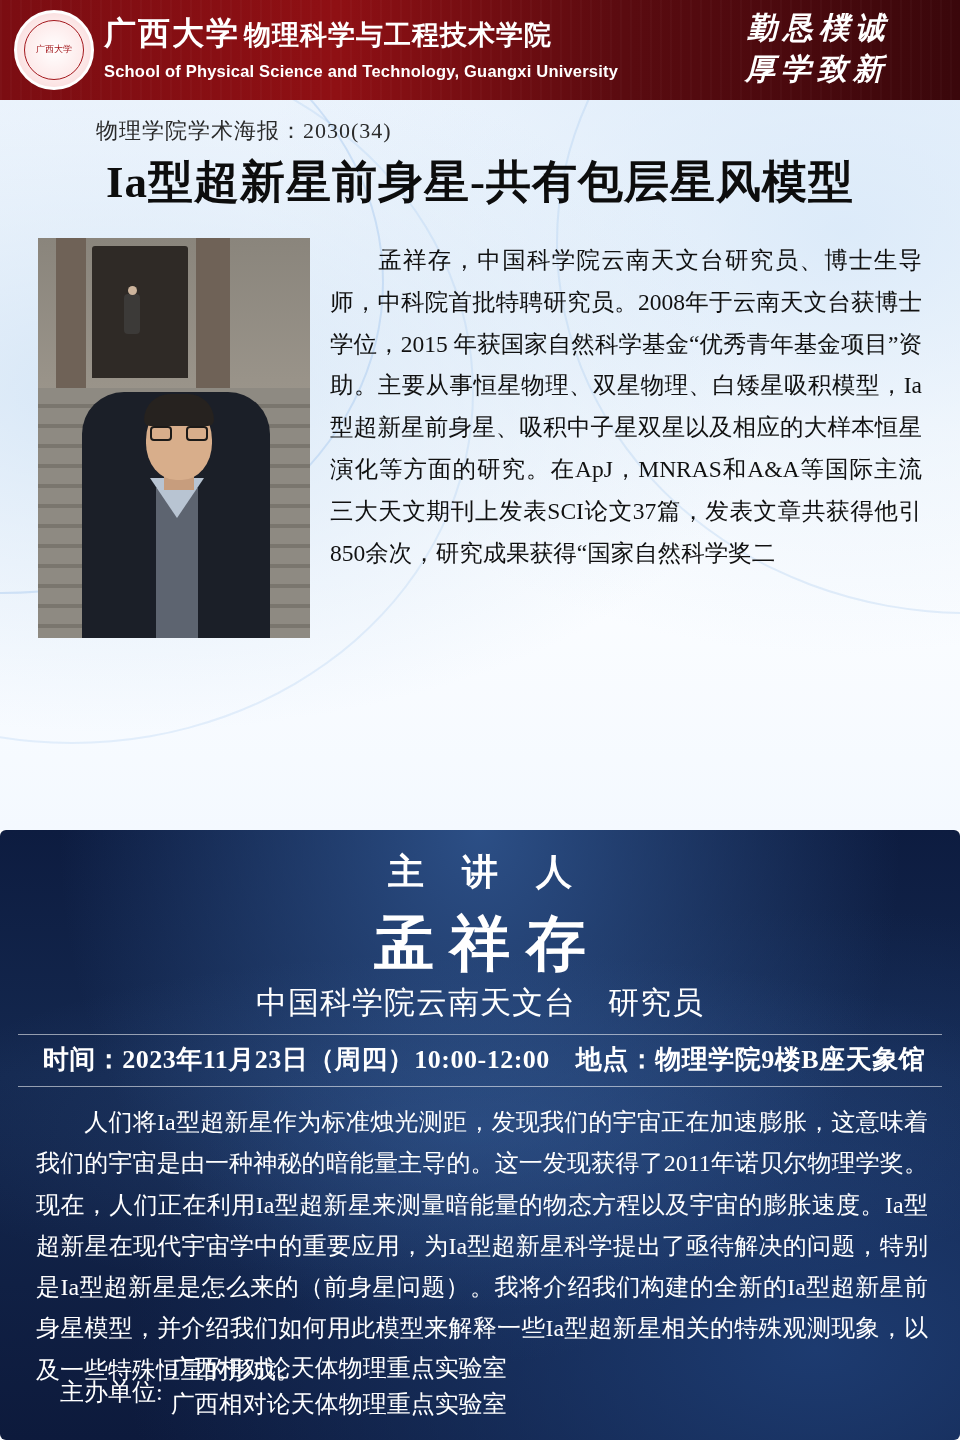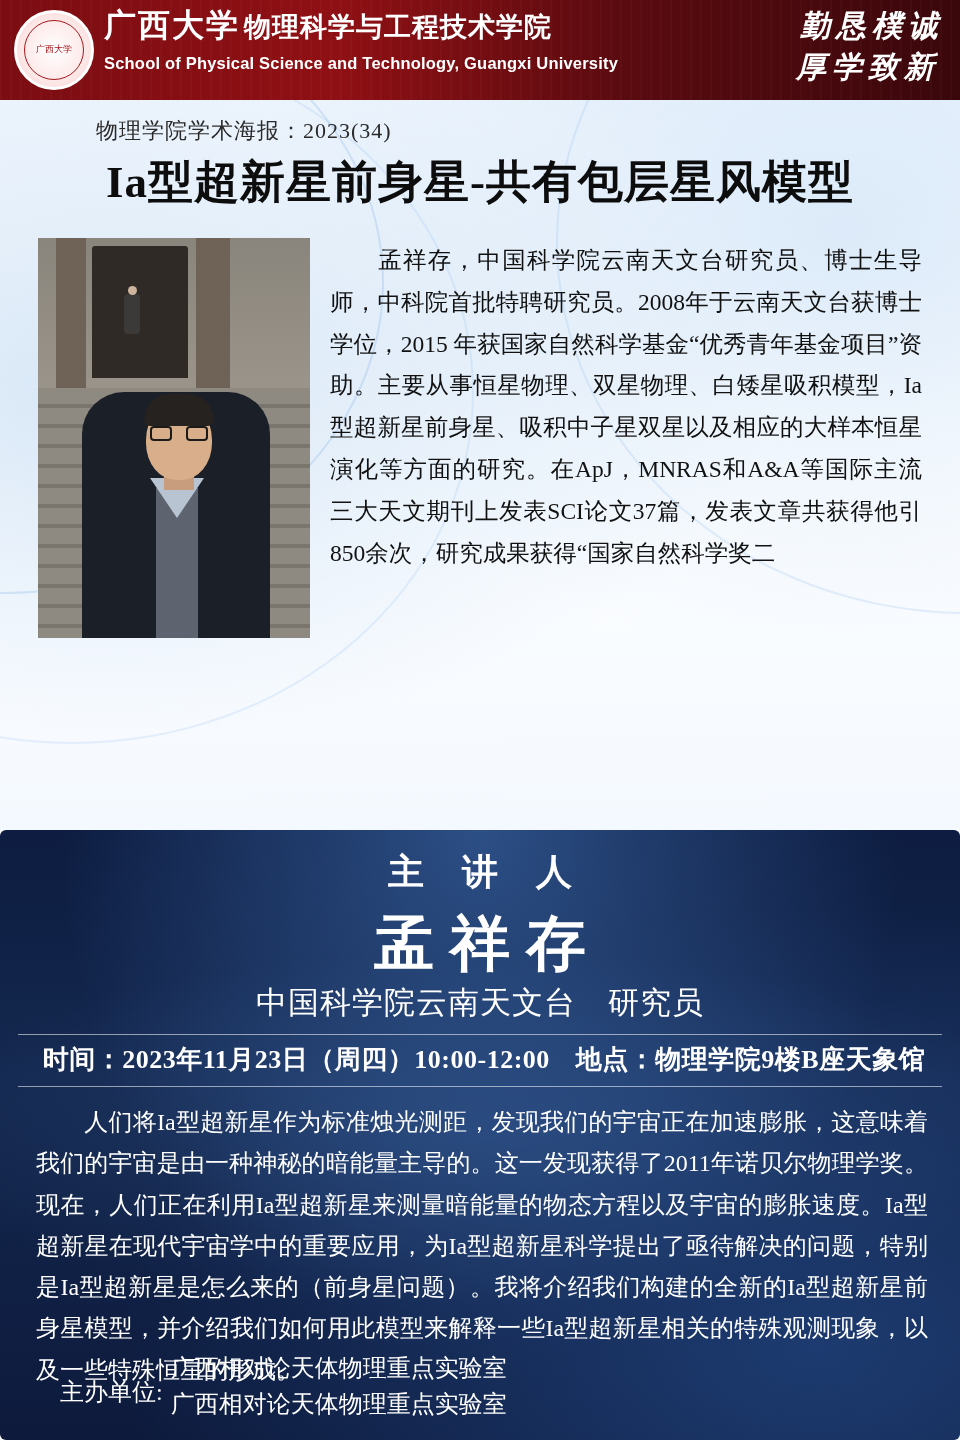--- a/index.html
+++ b/index.html
@@ -59,21 +59,21 @@
     justify-content: center;
     color: #a3181d;
     font-size: 9px;
     line-height: 1.05;
     text-align: center;
     font-family: "Liberation Serif", serif;
   }
   .header-titles {
     position: absolute;
     left: 104px;
-    top: 4px;
+    top: 12px;
     color: #ffffff;
   }
   .header-cn {
     font-family: "Liberation Serif", serif;
     font-weight: bold;
     white-space: nowrap;
   }
   .header-cn .big {
     font-size: 32px;
     letter-spacing: 2px;
@@ -89,22 +89,22 @@
     letter-spacing: 0.2px;
     white-space: nowrap;
   }
   .header-motto {
     position: absolute;
     right: 16px;
     top: 8px;
     width: 250px;
     height: 84px;
     color: #ffffff;
-    text-align: right;
-    font-family: Liberation Mono, monospace;
+    text-align: center;
+    font-family: Liberation Sans, sans-serif;
   }
   .motto-line {
     font-size: 30px;
     font-weight: bold;
     letter-spacing: 6px;
     font-style: italic;
     line-height: 1.35;
   }
   .motto-line.second {
     padding-right: 4px;
@@ -455,21 +455,21 @@
       <div class="motto-line">勤恳樸诚</div>
       <div class="motto-line second">厚学致新</div>
     </div>
   </div>
 
   <div class="upper">
     <div class="swoosh sw1"></div>
     <div class="swoosh sw2"></div>
     <div class="swoosh sw3"></div>
 
-    <div class="poster-no">物理学院学术海报：2023(34)</div>
+    <div class="poster-no">物理学院学术海报：2030(34)</div>
     <div class="title">Ia型超新星前身星-共有包层星风模型</div>
 
     <div class="photo">
       <div class="bg-wall"></div>
       <div class="pillar-l"></div>
       <div class="pillar-r"></div>
       <div class="door"></div>
       <div class="small-person"></div>
       <div class="small-head"></div>
       <div class="steps"></div>

